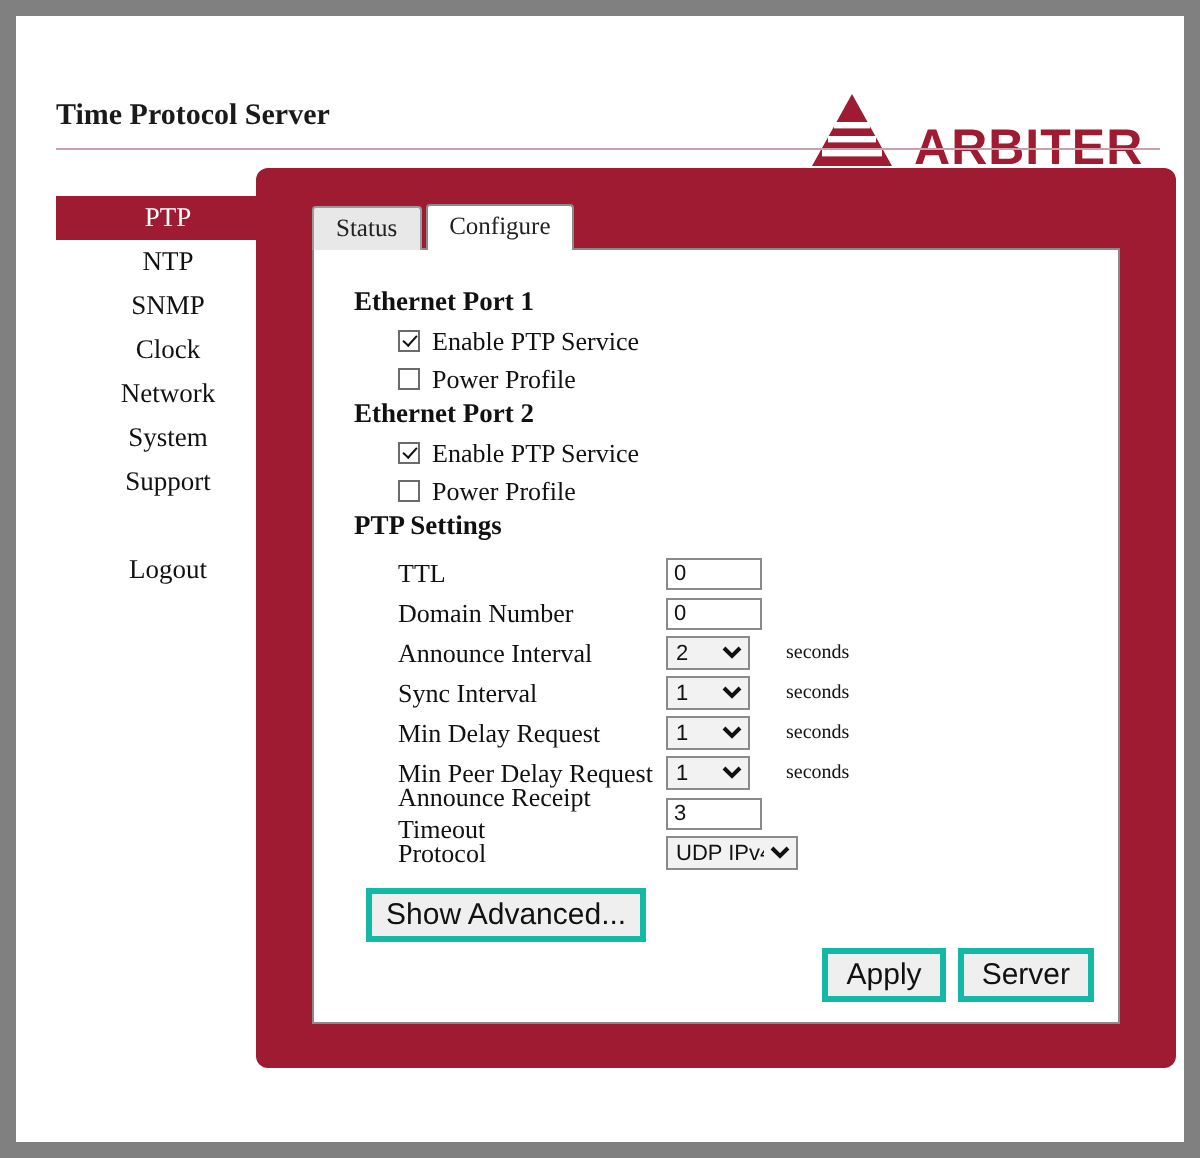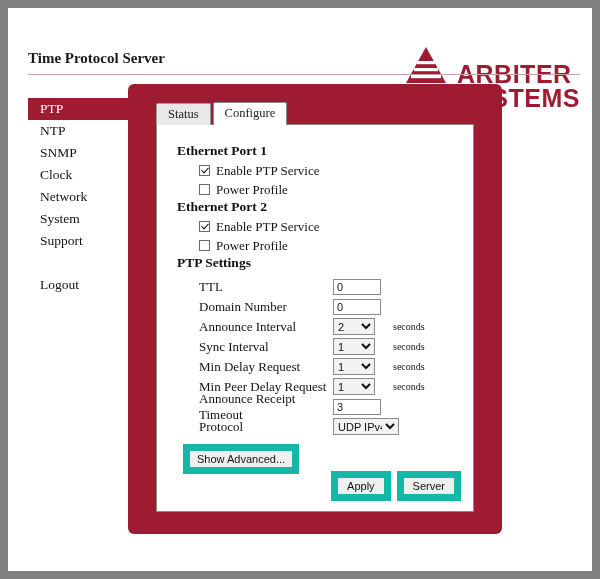--- a/index.html
+++ b/index.html
@@ -76,38 +76,39 @@
     right: 0;
     bottom: 0;
   }
   .sidebar {
     position: absolute;
     left: 20px;
     top: 14px;
     width: 100px;
     font-family: "Liberation Serif", serif;
     font-size: 13.5px;
+    text-align: center;
   }
   .nav-item {
     padding: 3px 0 3px 12px;
     color: #111;
     cursor: pointer;
   }
   .nav-item.active {
     background: #9e1b32;
     color: #ffffff;
     font-weight: normal;
   }
   .nav-gap { height: 22px; }
 
   .panel {
     position: absolute;
     left: 120px;
     top: 0;
-    width: 374px;
+    width: 460px;
     height: 450px;
     background: #9e1b32;
     border-radius: 6px;
   }
   .tabs {
     position: absolute;
     left: 28px;
     top: 18px;
     display: flex;
     align-items: flex-end;
@@ -229,24 +230,24 @@
     color: #111;
     margin-left: 18px;
   }
 
   .adv-wrap {
     padding-left: 26px;
     margin-top: 8px;
   }
   button.btn {
     font-family: "Liberation Sans", sans-serif;
-    font-size: 11px;
+    font-size: 15px;
     color: #111;
     background: #efefef;
-    border: 7px solid #14b8a6;
+    border: 3px solid #14b8a6;
     padding: 2px 7px;
     cursor: pointer;
   }
   .footer-btns {
     position: absolute;
     right: 12px;
     bottom: 10px;
     display: flex;
     gap: 6px;
   }

